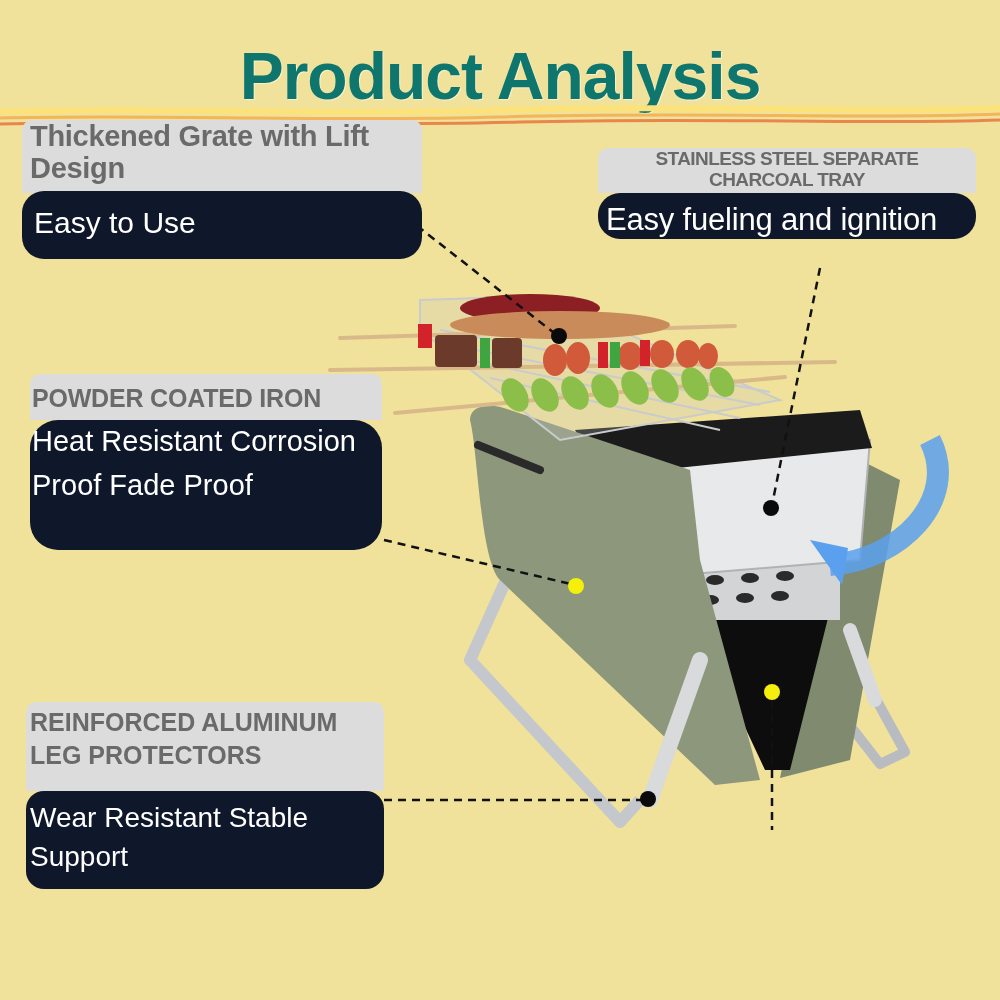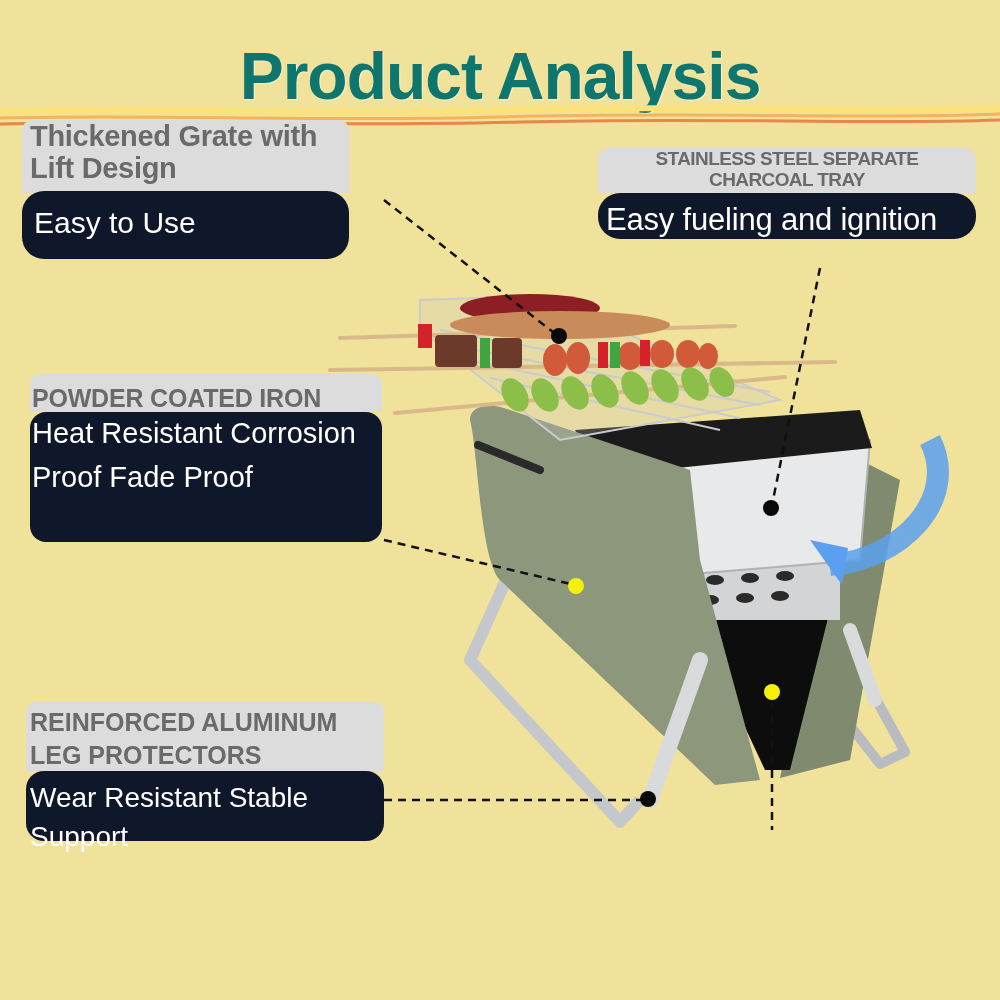--- a/index.html
+++ b/index.html
@@ -20,38 +20,38 @@
     .callout .head {
       background: #dcdcdc; color: #6a6a6a; font-weight: bold;
       border-radius: 10px 10px 0 0; padding: 2px 6px 4px 6px; line-height: 1.12;
     }
     .callout .pill {
       background: #0f172a; color: #ffffff; border-radius: 22px;
       padding: 6px 10px; line-height: 1.35;
     }
 
     
-    #c1 { left: 22px; top: 120px; width: 327px; }
+    #c1 { left: 22px; top: 120px; width: 400px; }
     #c1 .head { font-size: 29px; padding: 0 6px 8px 8px; letter-spacing: -0.3px; }
     #c1 .pill { font-size: 30px; height: 68px; padding: 12px 12px; margin-top: -2px; }
 
     
     #c2 { left: 598px; top: 148px; width: 378px; }
     #c2 .head { font-size: 19px; letter-spacing: -0.6px; padding: 0 4px 2px 4px; text-align: center; }
     #c2 .pill { font-size: 31px; height: 46px; padding: 6px 8px; letter-spacing: -0.2px; }
 
     
     #c3 { left: 30px; top: 374px; width: 352px; }
-    #c3 .head { font-size: 25px; padding: 10px 4px 0 2px; letter-spacing: -0.2px; }
-    #c3 .pill { font-size: 29px; height: 130px; padding: 0 2px; border-radius: 16px; line-height: 1.5; }
+    #c3 .head { font-size: 25px; padding: 10px 4px 8px 2px; letter-spacing: -0.2px; }
+    #c3 .pill { font-size: 29px; height: 130px; padding: 0 2px; border-radius: 28px; line-height: 1.5; }
 
     
     #c4 { left: 26px; top: 702px; width: 358px; }
-    #c4 .head { font-size: 25px; padding: 4px 4px 0 4px; line-height: 1.3; }
-    #c4 .pill { font-size: 28px; height: 70px; padding: 8px 4px; border-radius: 18px; line-height: 1.38; }
+    #c4 .head { font-size: 25px; padding: 4px 4px 20px 4px; line-height: 1.3; }
+    #c4 .pill { font-size: 28px; height: 98px; padding: 8px 4px; border-radius: 18px; line-height: 1.38; }
 
     
     #c5 { left: 656px; top: 826px; width: 318px; }
     #c5 .head { font-size: 25px; padding: 0 4px 2px 2px; line-height: 1.22; }
     #c5 .pill { font-size: 22px; height: 44px; padding: 7px 2px; letter-spacing: -0.2px; }
 
     .product { position: absolute; left: 0; top: 0; width: 1000px; height: 1000px; pointer-events: none; }
     .dot { position: absolute; border-radius: 50%; width: 16px; height: 16px; }
     .dot.black { background: #0a0a0a; }
     .dot.yellow { background: #f5ef0c; }

